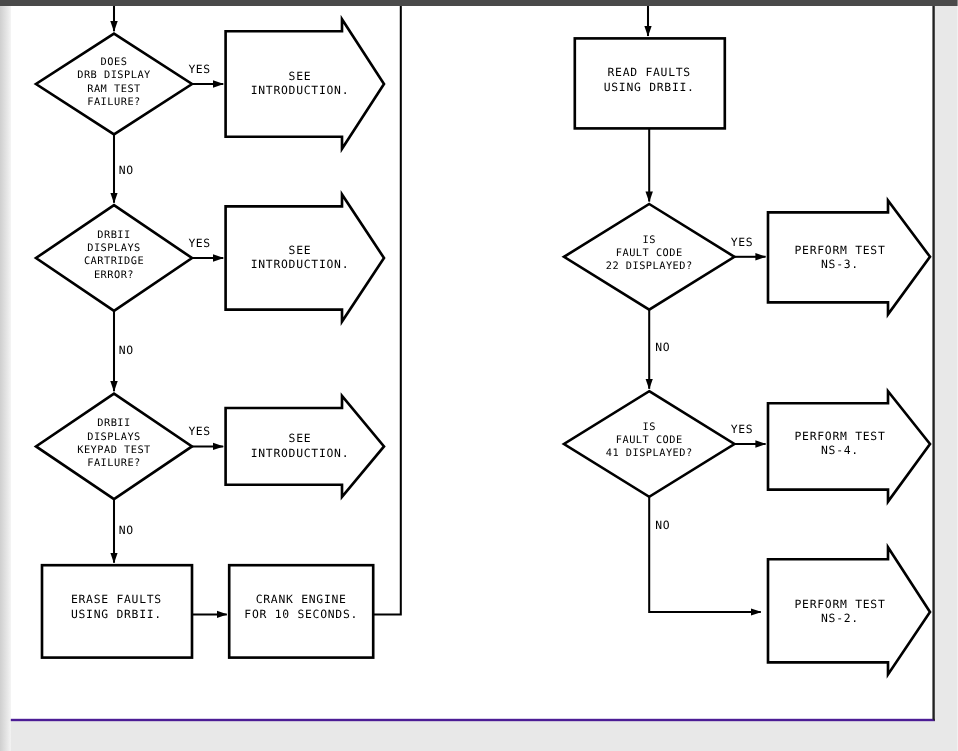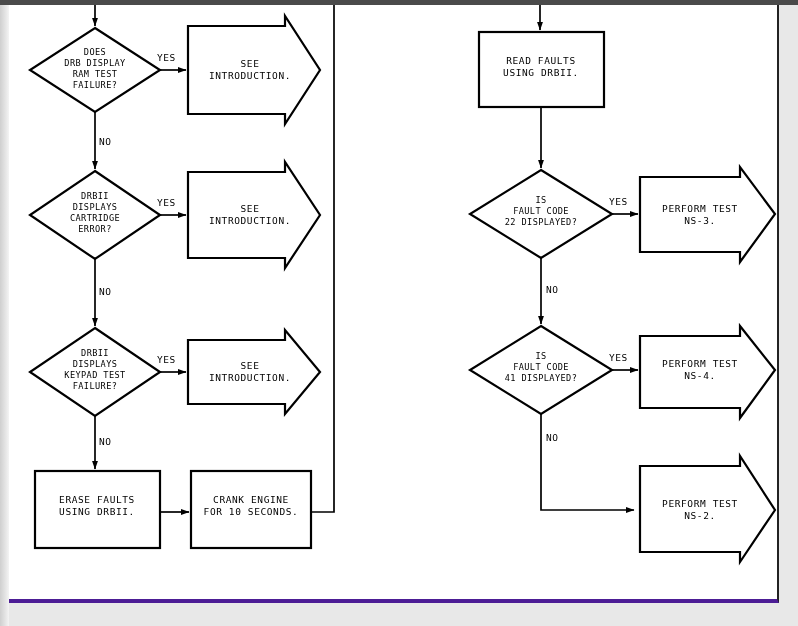--- a/index.html
+++ b/index.html
@@ -31,21 +31,21 @@
     width: 9px; height: 621px;
     background: linear-gradient(to right, #cfcfcf 0%, #e8e8e8 70%, #f4f4f4 100%);
   }
   #page-sheet {
     position: absolute;
     left: 9px; top: 5px;
     width: 768px;
     height: 594px;
     background: #ffffff;
     border-right: 2px solid #222222;
-    border-bottom: 4px solid #4c1d95;
+    border-bottom: 2px solid #4c1d95;
     overflow: hidden;
   }
   #canvas {
     position: absolute;
     left: -9px; top: -5px;
     width: 798px;
     height: 626px;
   }
   svg { display: block; }
   .shape-line {

